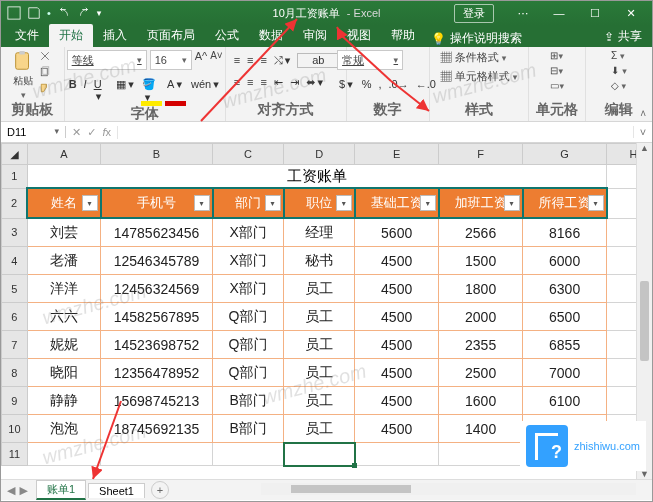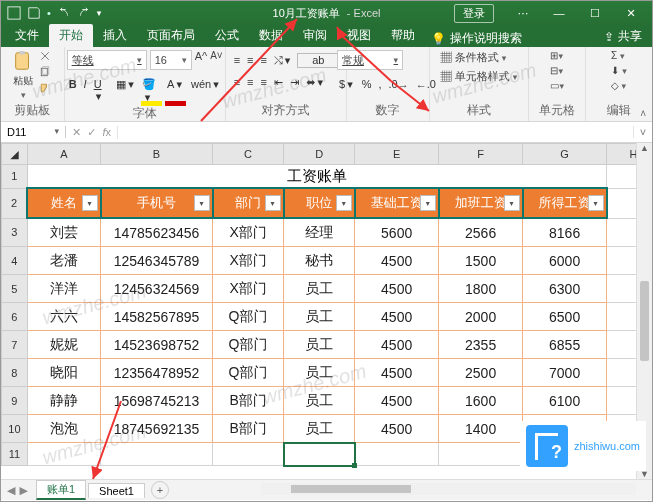--- a/index.html
+++ b/index.html
@@ -49,21 +49,21 @@
   .ribbon {
     background:#f3f3f3;
     border-bottom:1px solid #d6d6d6;
     height:74px;
     display:flex;
     font-size:10px; color:#444;
     position:relative;
     overflow:hidden;
   }
   .group { border-right:1px solid #e0e0e0; padding:3px 6px 0 6px; display:flex; flex-direction:column; justify-content:space-between; align-items:center; }
-  .group .lbl { font-size:12px; color:#666; text-align:left; padding-bottom:2px;}
+  .group .lbl { font-size:14px; color:#666; text-align:left; padding-bottom:2px;font-weight:bold;}
   .group .body { display:flex; gap:4px; align-items:flex-start; flex:1; }
   .big { display:flex; flex-direction:column; align-items:center; gap:2px; }
   .big .ic { width:22px; height:22px; }
   .mini { display:flex; flex-direction:column; gap:2px; }
   .mini .ic { width:14px; height:12px; }
   .fontbox, .sizebox { border:1px solid #c9c9c9; background:#fff; height:18px; font-size:11px; padding:0 4px; display:inline-flex; align-items:center; gap:3px;}
   .fontbox { width:70px; justify-content:space-between;text-decoration:underline;}
   .sizebox { width:32px; justify-content:space-between;}
   .btnrow { display:flex; gap:3px; margin-top:3px;}
   .btnrow span { padding:1px 2px; font-size:11px; color:#333;}

